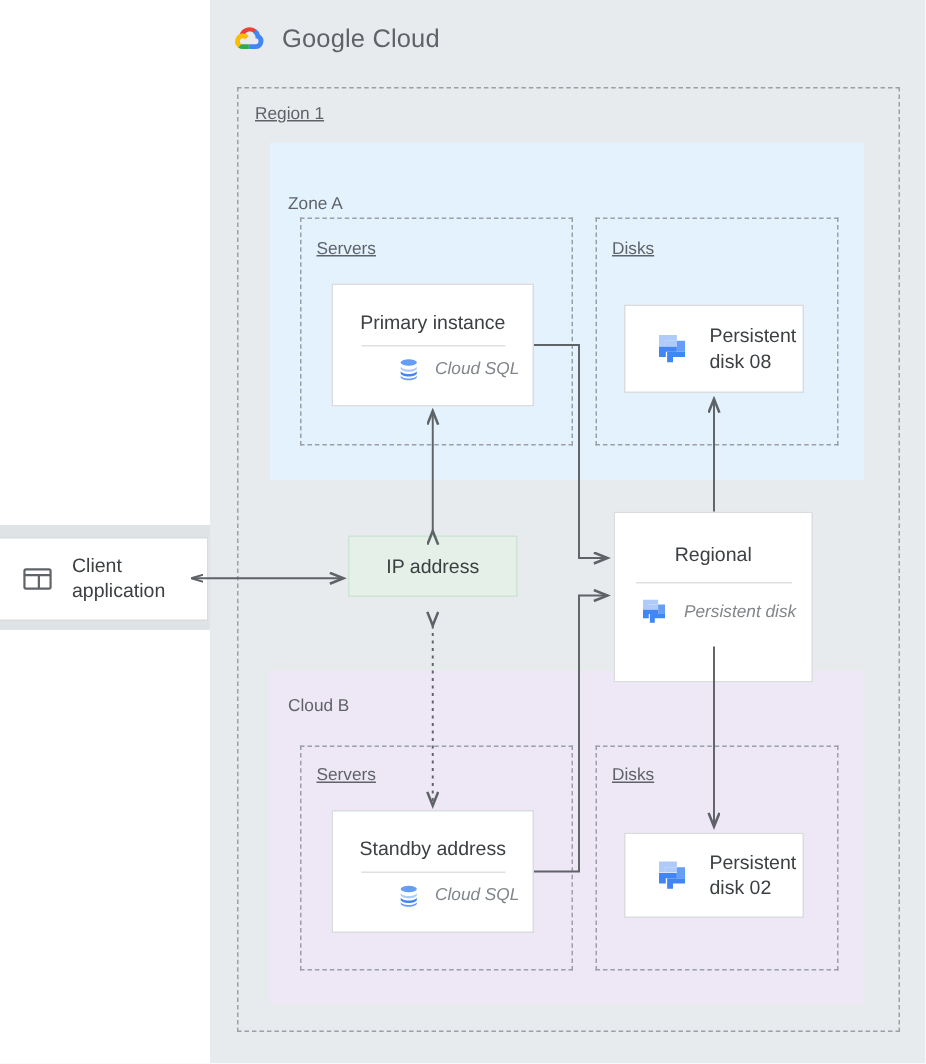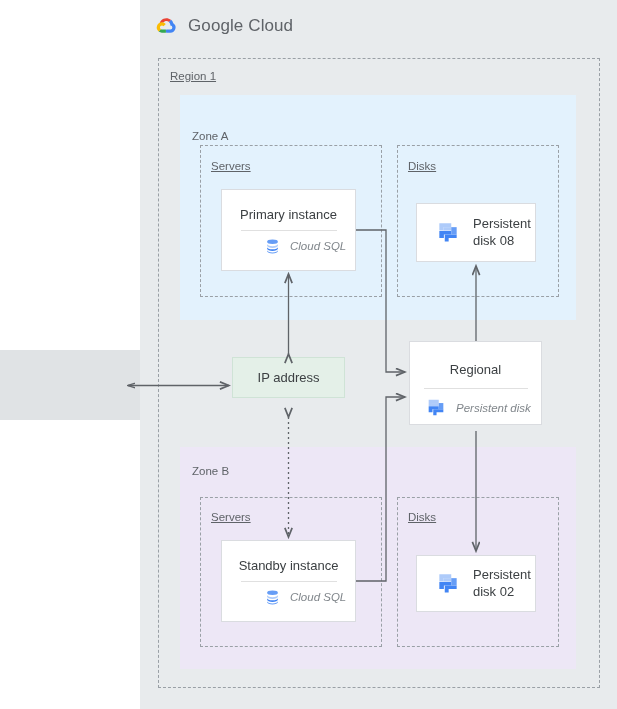--- a/index.html
+++ b/index.html
@@ -221,30 +221,30 @@
         <path d="M15 6.6h5v6.8h-5z" fill="#669df6"></path>
       </svg>
     </span>
     <span class="disk-label">
       <span>Persistent</span><br>
       <span>disk 08</span>
     </span>
   </div>
 
   <div class="zone zone-b" style="left:180px; top:447px; width:396px; height:222px;"></div>
-  <div class="zone-label" style="left:192px; top:465px;">Zone B</div>
+  <div class="zone-label" style="left:192px; top:465px;">Cloud B</div>
 
   <div class="subgroup" style="left:200px; top:497px; width:180px; height:148px;"></div>
   <div class="group-label" style="left:211px; top:511px;">Servers</div>
 
   <div class="subgroup" style="left:397px; top:497px; width:160px; height:148px;"></div>
   <div class="group-label" style="left:408px; top:511px;">Disks</div>
 
   <div class="card" style="left:221px; top:540px; width:135px; height:82px;">
-    <div class="card-title" style="top:17px;">Standby instance</div>
+    <div class="card-title" style="top:17px;">Standby address</div>
     <div class="card-divider" style="left:19px; top:40px; width:96px;"></div>
     <div class="card-row" style="left:42px; top:48px;">
       <span>
         <svg class="icon" width="17" height="17" viewBox="0 0 24 24">
           <ellipse cx="12" cy="5.2" rx="7.6" ry="3.1" fill="#669df6"></ellipse>
           <path d="M4.4 8.6c0 1.7 3.4 3.1 7.6 3.1s7.6-1.4 7.6-3.1v2.3c0 1.72-3.4 3.1-7.6 3.1s-7.6-1.38-7.6-3.1z" fill="#aecbfa"></path>
           <path d="M4.4 12.9c0 1.7 3.4 3.1 7.6 3.1s7.6-1.4 7.6-3.1v2.3c0 1.72-3.4 3.1-7.6 3.1s-7.6-1.38-7.6-3.1z" fill="#4285f4"></path>
           <path d="M4.4 17.2c0 1.7 3.4 3.1 7.6 3.1s7.6-1.4 7.6-3.1v1.6c0 1.72-3.4 3.1-7.6 3.1s-7.6-1.38-7.6-3.1z" fill="#669df6"></path>
         </svg>
       </span>
@@ -261,41 +261,54 @@
         <path d="M9 13.4h11v3.2h-7.4v3.3H9z" fill="#4285f4"></path>
         <path d="M15 6.6h5v6.8h-5z" fill="#669df6"></path>
       </svg>
     </span>
     <span class="disk-label">
       <span>Persistent</span><br>
       <span>disk 02</span>
     </span>
   </div>
 
-  <div class="card" style="left:409px; top:341px; width:133px; height:84px;">
+  <div class="card" style="left:409px; top:341px; width:133px; height:114px;">
     <div class="card-title" style="top:20px;">Regional</div>
     <div class="card-divider" style="left:14px; top:46px; width:104px;"></div>
     <div class="card-row" style="left:15px; top:55px;text-align:right;">
       <span>
         <svg class="icon" width="22" height="22" viewBox="0 0 24 24">
           <path d="M4 3h11v3.6H7.6v3.2H4z" fill="#aecbfa"></path>
           <path d="M7.6 6.6H15v3.2H7.6z" fill="#aecbfa"></path>
           <path d="M4 10.1h11v3.3H8.2v3.2H4z" fill="#4285f4"></path>
           <path d="M9 13.4h11v3.2h-7.4v3.3H9z" fill="#4285f4"></path>
           <path d="M15 6.6h5v6.8h-5z" fill="#669df6"></path>
         </svg>
       </span>
       <span class="card-row-label">Persistent disk</span>
     </div>
   </div>
 
   <div class="ip-box" style="left:232px; top:357px; width:113px; height:41px;">
     <span>IP address</span>
   </div>
 
+  <div class="client-box" style="left:-1px; top:358px; width:140px; height:56px;">
+    <span>
+      <svg class="icon" width="22" height="22" viewBox="0 0 24 24">
+        <rect x="2.5" y="5" width="19" height="14" rx="1.2" fill="none" stroke="#5f6368" stroke-width="1.6"></rect>
+        <line x1="2.5" y1="9.2" x2="21.5" y2="9.2" stroke="#5f6368" stroke-width="1.6"></line>
+        <line x1="13" y1="9.2" x2="13" y2="19" stroke="#5f6368" stroke-width="1.6"></line>
+      </svg>
+    </span>
+    <span class="client-label">
+      <span>Client</span><br>
+      <span>application</span>
+    </span>
+  </div>
 
   <svg class="conn" style="left:0; top:0; width:617px; height:709px;" viewBox="0 0 617 709">
     <defs>
       <marker id="ah" markerWidth="9" markerHeight="9" refX="7.4" refY="3.2" orient="auto" markerUnits="strokeWidth">
         <path d="M0.4,0.4 L7.4,3.2 L0.4,6.0" fill="none" stroke="#5f6368" stroke-width="1.1"></path>
       </marker>
       <marker id="ah-solid" markerWidth="8" markerHeight="9" refX="1" refY="4.5" orient="auto" markerUnits="userSpaceOnUse">
         <path d="M14,0.5 L0.5,4.5 L14,8.5 Z" fill="#3c4043"></path>
       </marker>
     </defs>

